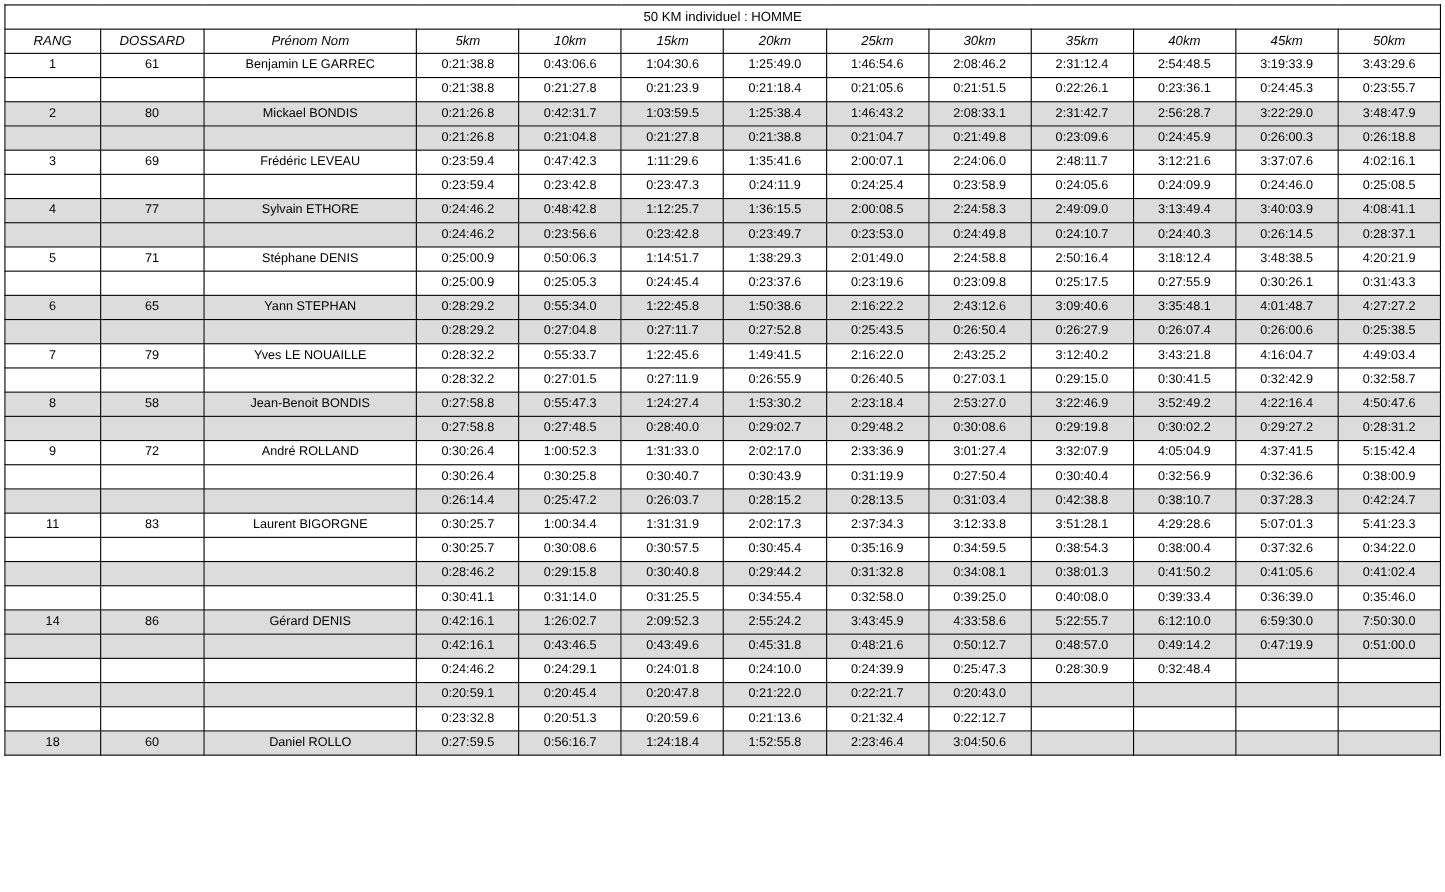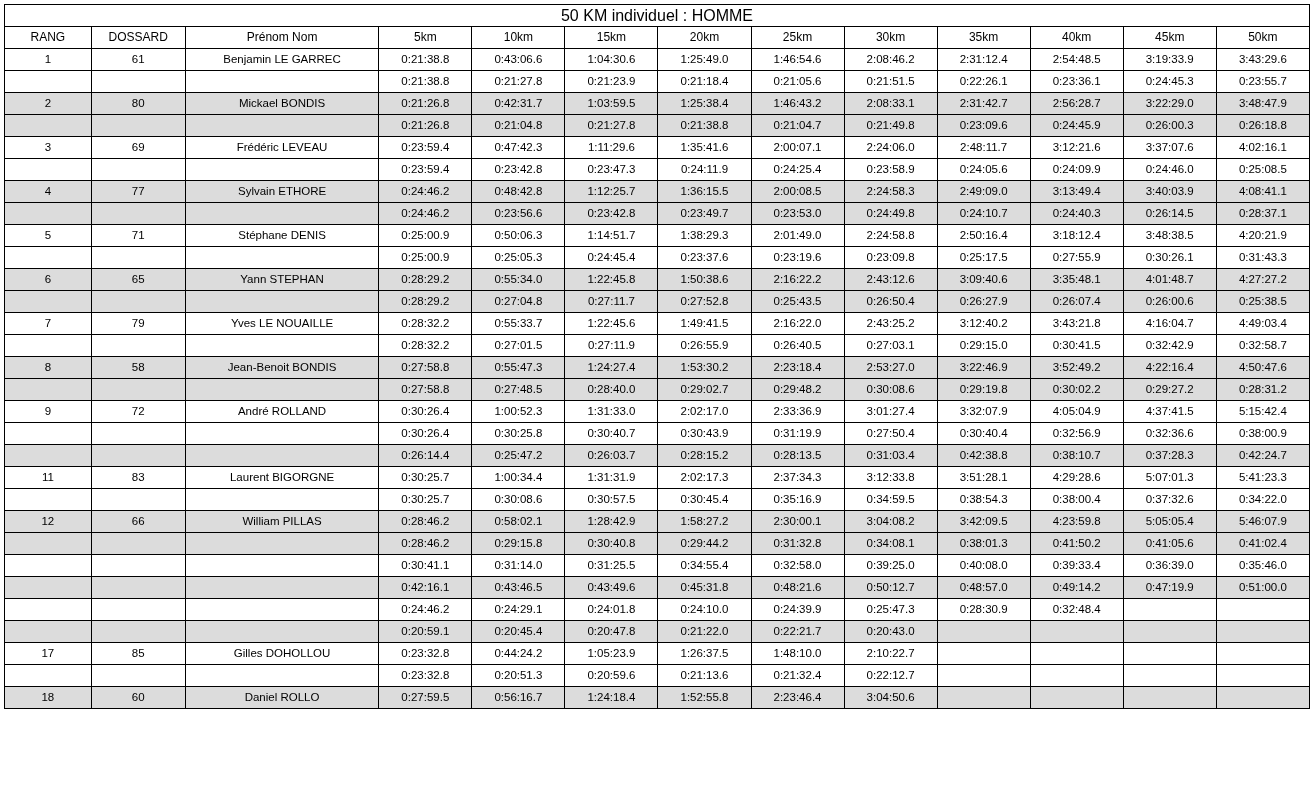--- a/index.html
+++ b/index.html
@@ -30,29 +30,30 @@
     padding: 0;
     height: 21px;
     line-height: 21px;
     text-align: center;
     vertical-align: middle;
     font-weight: normal;
     overflow: hidden;
     white-space: nowrap;
   }
   .title-cell {
-    font-size: 16px;
+    font-size: 12px;
     height: 20px;
     line-height: 20px;
     margin-left: 12px;
   }
   .header-row td {
     font-size: 12px;
     height: 21px;
     line-height: 21px;
+    font-style: italic;
   }
   .shade td {
     background: #dcdcdc;
   }
   .plain td {
     background: #ffffff;
   }
   col.c-rang { width: 82px; }
   col.c-dossard { width: 89px; }
   col.c-nom { width: 183px; }
@@ -407,35 +408,20 @@
           <td>0:30:57.5</td>
           <td>0:30:45.4</td>
           <td>0:35:16.9</td>
           <td>0:34:59.5</td>
           <td>0:38:54.3</td>
           <td>0:38:00.4</td>
           <td>0:37:32.6</td>
           <td>0:34:22.0</td>
         </tr>
         <tr class="shade">
-          <td>12</td>
-          <td>66</td>
-          <td class="name-cell">William PILLAS</td>
-          <td>0:28:46.2</td>
-          <td>0:58:02.1</td>
-          <td>1:28:42.9</td>
-          <td>1:58:27.2</td>
-          <td>2:30:00.1</td>
-          <td>3:04:08.2</td>
-          <td>3:42:09.5</td>
-          <td>4:23:59.8</td>
-          <td>5:05:05.4</td>
-          <td>5:46:07.9</td>
-        </tr>
-        <tr class="shade">
           <td></td>
           <td></td>
           <td></td>
           <td>0:28:46.2</td>
           <td>0:29:15.8</td>
           <td>0:30:40.8</td>
           <td>0:29:44.2</td>
           <td>0:31:32.8</td>
           <td>0:34:08.1</td>
           <td>0:38:01.3</td>
@@ -452,20 +438,35 @@
           <td>0:31:25.5</td>
           <td>0:34:55.4</td>
           <td>0:32:58.0</td>
           <td>0:39:25.0</td>
           <td>0:40:08.0</td>
           <td>0:39:33.4</td>
           <td>0:36:39.0</td>
           <td>0:35:46.0</td>
         </tr>
         <tr class="shade">
+          <td>14</td>
+          <td>86</td>
+          <td class="name-cell">Gérard DENIS</td>
+          <td>0:42:16.1</td>
+          <td>1:26:02.7</td>
+          <td>2:09:52.3</td>
+          <td>2:55:24.2</td>
+          <td>3:43:45.9</td>
+          <td>4:33:58.6</td>
+          <td>5:22:55.7</td>
+          <td>6:12:10.0</td>
+          <td>6:59:30.0</td>
+          <td>7:50:30.0</td>
+        </tr>
+        <tr class="shade">
           <td></td>
           <td></td>
           <td></td>
           <td>0:42:16.1</td>
           <td>0:43:46.5</td>
           <td>0:43:49.6</td>
           <td>0:45:31.8</td>
           <td>0:48:21.6</td>
           <td>0:50:12.7</td>
           <td>0:48:57.0</td>
@@ -497,35 +498,20 @@
           <td>0:20:47.8</td>
           <td>0:21:22.0</td>
           <td>0:22:21.7</td>
           <td>0:20:43.0</td>
           <td></td>
           <td></td>
           <td></td>
           <td></td>
         </tr>
         <tr class="plain">
-          <td>17</td>
-          <td>85</td>
-          <td class="name-cell">Gilles DOHOLLOU</td>
-          <td>0:23:32.8</td>
-          <td>0:44:24.2</td>
-          <td>1:05:23.9</td>
-          <td>1:26:37.5</td>
-          <td>1:48:10.0</td>
-          <td>2:10:22.7</td>
-          <td></td>
-          <td></td>
-          <td></td>
-          <td></td>
-        </tr>
-        <tr class="plain">
           <td></td>
           <td></td>
           <td></td>
           <td>0:23:32.8</td>
           <td>0:20:51.3</td>
           <td>0:20:59.6</td>
           <td>0:21:13.6</td>
           <td>0:21:32.4</td>
           <td>0:22:12.7</td>
           <td></td>

